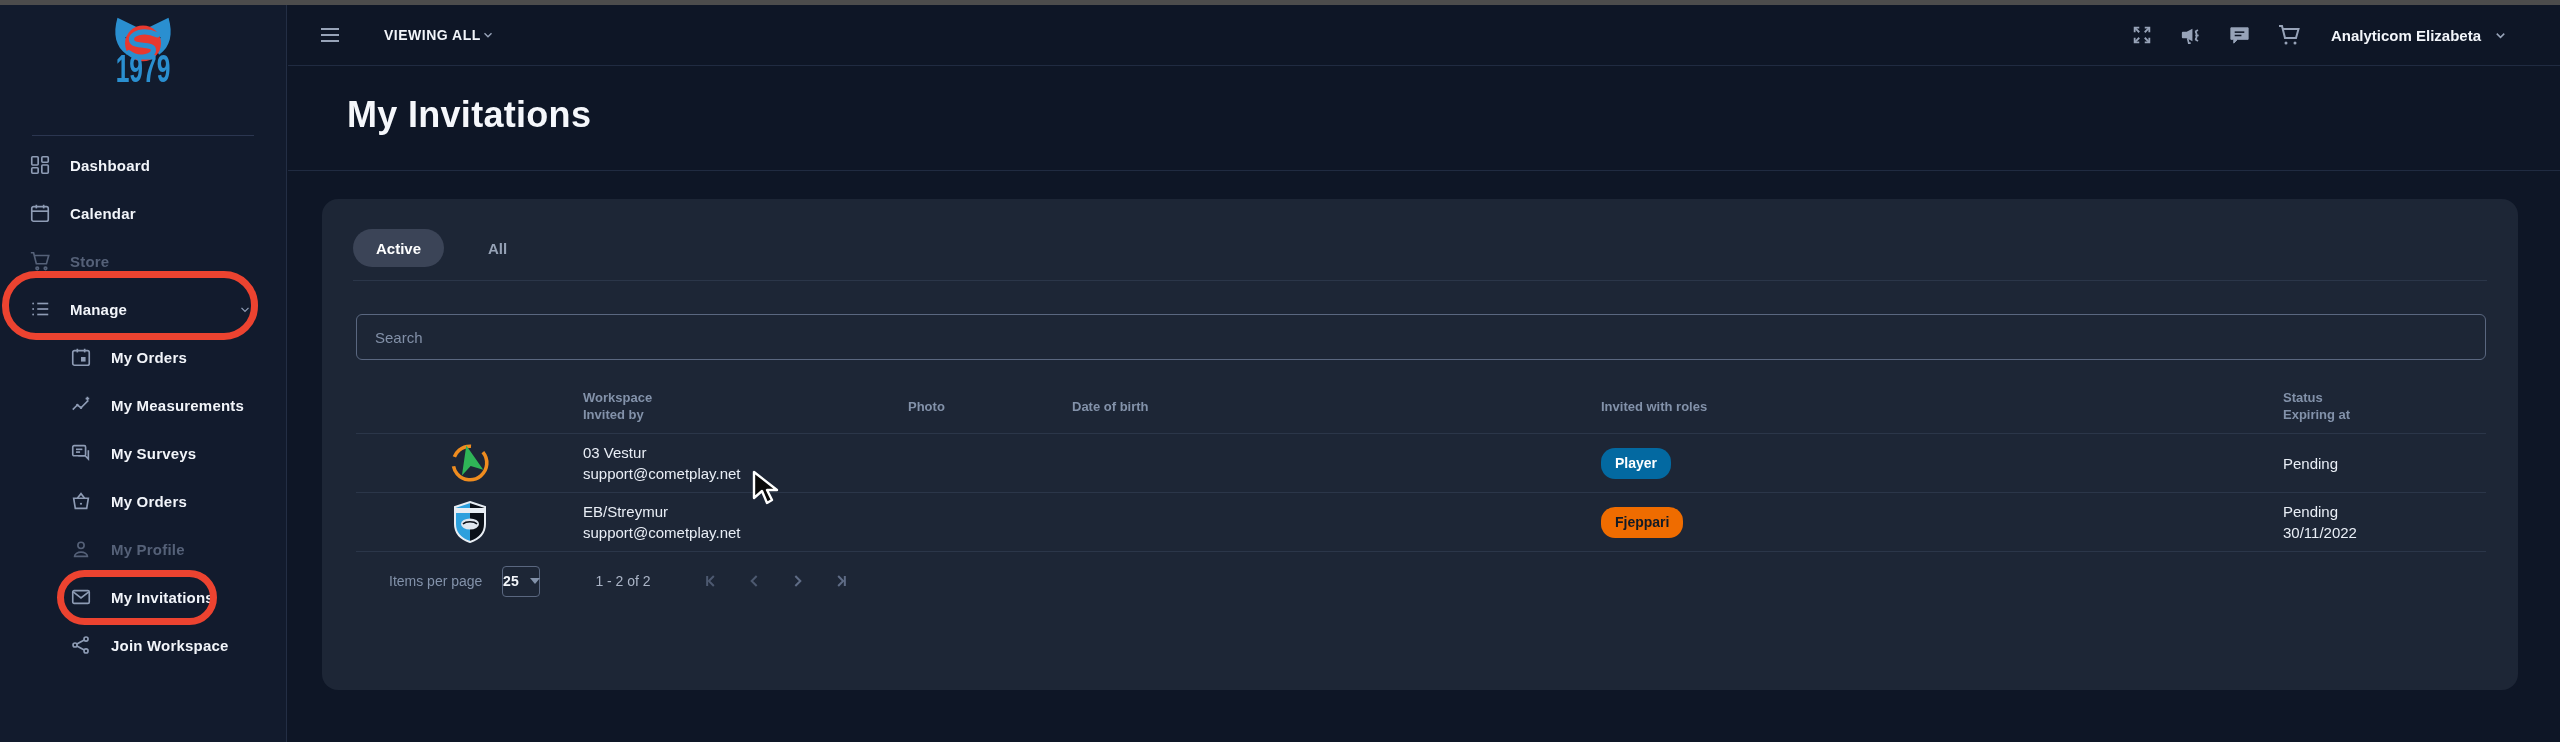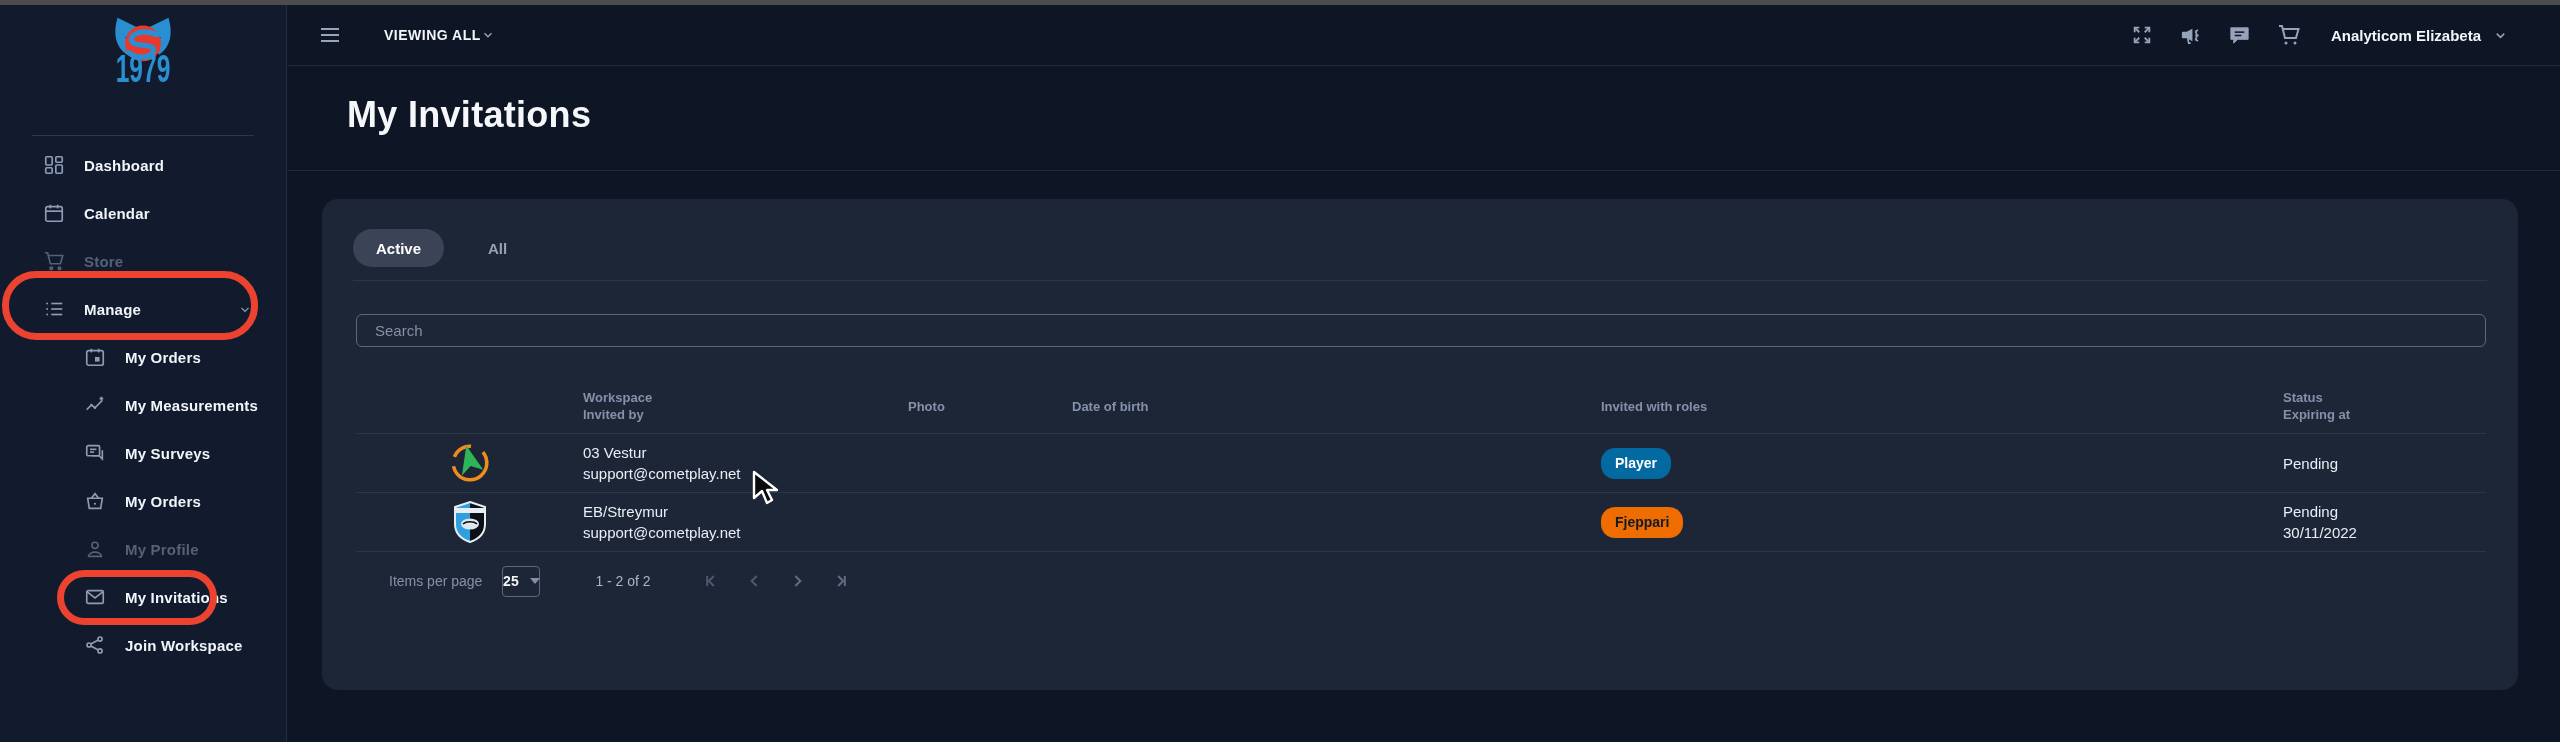--- a/index.html
+++ b/index.html
@@ -10,21 +10,21 @@
   }
   .top-strip { position:absolute; left:0; top:0; width:2560px; height:5px; background:#4c4c4c; }
 
   
   .sidebar {
     position:absolute; left:0; top:5px; width:287px; height:737px;
     background:#121b2d; border-right:1px solid #232e44; padding-top:10px;
   }
   .logo-wrap { display:flex; justify-content:center; height:104px; }
   .sidebar-divider { margin:16px 32px 0 32px; border-top:1px solid #2b3650; }
-  .nav { margin-top:5px;margin-left:14px; }
+  .nav { margin-top:5px; }
   .nav-item {
     height:48px; display:flex; align-items:center; padding-left:29px; gap:19px; cursor:pointer;
   }
   .nav-item.sub { padding-left:70px; }
   .nav-item .nav-label { font-size:15px; font-weight:700; color:#f2f5fa; letter-spacing:.2px; }
   .nav-item.disabled .nav-label { color:#556178; }
   .nav-item svg { stroke:#8e9cb5; }
   .nav-item.disabled svg { stroke:#556178; }
   .nav-item .spacer { flex:1; }
   .nav-item .chev { margin-right:34px; }
@@ -62,21 +62,21 @@
   }
   .tabs { position:absolute; left:31px; top:30px; display:flex; align-items:center; gap:44px; }
   .tab-pill {
     height:38px; padding:0 23px; border-radius:19px; background:#3b4457;
     display:flex; align-items:center; font-size:15px; font-weight:700; color:#ffffff; cursor:pointer;
   }
   .tab-plain { font-size:15px; font-weight:700; color:#96a2b6; cursor:pointer; }
   .tabs-divider { position:absolute; left:31px; right:31px; top:81px; border-top:1px solid #2b3649; }
 
   .search-box {
-    position:absolute; left:34px; right:32px; top:115px; height:33px;
+    position:absolute; left:34px; right:32px; top:115px; height:46px;
     background:transparent; border:1px solid #5a6780; border-radius:6px;
     color:#e8edf5; font-size:15px; padding:0 18px; font-family:"Liberation Sans", sans-serif;
   }
   .search-box::placeholder { color:#8290a8; }
 
   
   .tbl { position:absolute; left:34px; right:32px; top:186px; }
   .trow {
     display:grid; grid-template-columns:227px 325px 164px 529px 682px 1fr;
     align-items:center;

